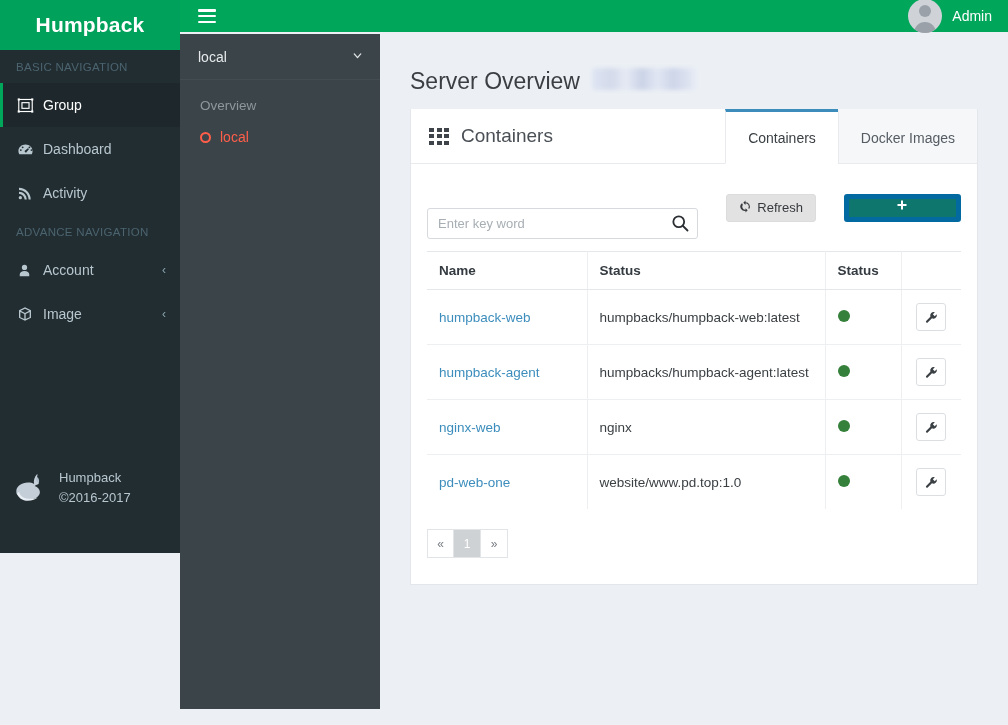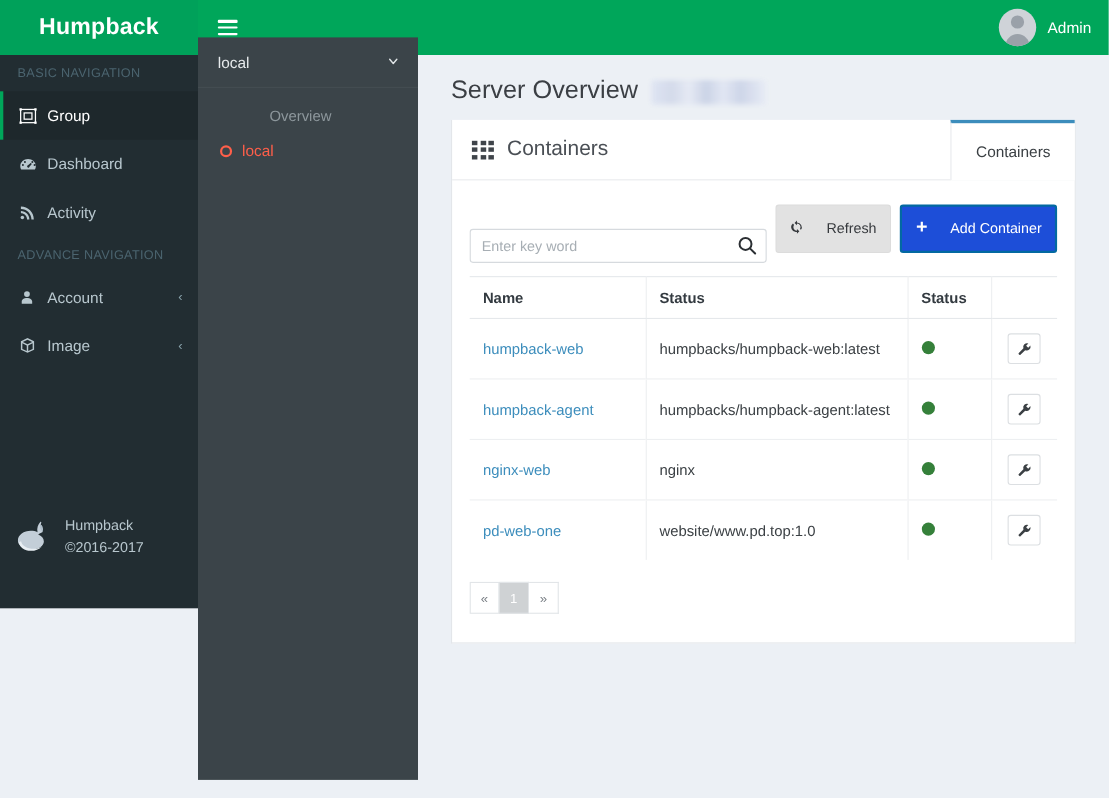--- a/index.html
+++ b/index.html
@@ -12,21 +12,21 @@
   .app { position: relative; width: 1008px; height: 725px; }
 
   
   .topbar { position: absolute; top: 0; left: 0; width: 1008px; height: 50px; display: flex; }
   .brand {
     width: 180px; height: 50px; background: #00a15a;
     display: flex; align-items: center; justify-content: center;
   }
   .brand-text { color: #fff; font-size: 21px; font-weight: bold; letter-spacing: .2px; }
   .topbar-rest {
-    flex: 1; height: 50px; background: #00a65a;
+    flex: 1; height: 32px; background: #00a65a;
     display: flex; align-items: center; justify-content: space-between;
     padding: 0 16px 0 18px;
   }
   .hamburger { width: 18px; height: 14px; display: flex; flex-direction: column; justify-content: space-between; cursor: pointer; }
   .hamburger i { display: block; height: 2.5px; background: #fff; border-radius: 1px; }
   .user-box { display: flex; align-items: center; gap: 10px; cursor: pointer; }
   .avatar { width: 34px; height: 34px; border-radius: 50%; background: #cfd3d8; position: relative; overflow: hidden; }
   .avatar::before { content:""; position: absolute; top: 6px; left: 50%; transform: translateX(-50%); width: 12px; height: 12px; border-radius: 50%; background: #9aa1a9; }
   .avatar::after { content:""; position: absolute; bottom: -7px; left: 50%; transform: translateX(-50%); width: 22px; height: 18px; border-radius: 11px 11px 0 0; background: #9aa1a9; }
   .user-name { color: #fff; font-size: 14px; }
@@ -61,27 +61,27 @@
     position: absolute; top: 34px; left: 180px; width: 200px; height: 675px;
     background: #3b4449;
   }
   .sub-select {
     height: 46px; display: flex; align-items: center; justify-content: space-between;
     padding: 0 16px 0 18px; color: #e6eaec; font-size: 14px; cursor: pointer;
     border-bottom: 1px solid #434c51;
   }
   .sub-select .caret { font-size: 12px; color: #dfe4e6; }
   .sub-list { padding-top: 10px; }
-  .sub-head { padding: 8px 18px 8px 20px; font-size: 13.5px; color: #8d979c; margin-left: 45px; }
+  .sub-head { padding: 8px 18px 8px 20px; font-size: 13.5px; color: #8d979c; }
   .sub-item { display: flex; align-items: center; gap: 9px; padding: 8px 18px 8px 20px; font-size: 14px; color: #ff5f4a; cursor: pointer; }
   .ring { width: 11px; height: 11px; border: 2px solid #ff5f4a; border-radius: 50%; display: inline-block; }
 
   
   .content { position: absolute; top: 50px; left: 380px; width: 628px; height: 675px; background: #ecf0f5; padding: 14px 16px; }
-  .page-title { display: flex; align-items: flex-end; gap: 12px; padding: 4px 0 14px 14px; }
+  .page-title { display: flex; align-items: flex-start; gap: 12px; padding: 4px 0 14px 14px; }
   .page-title h1 { font-size: 23px; font-weight: normal; color: #3b3f44; }
   .redacted {
     width: 104px; height: 22px; border-radius: 2px;
     background: linear-gradient(90deg,#dfe5f3,#d2d9ea 18%,#e6eaf4 33%,#c9d2e6 48%,#e2e7f3 63%,#ccd4e8 78%,#e7ebf5);
     filter: blur(2.2px); opacity: .95;
   }
 
   .panel { margin: 0 14px; background: #fff; border: 1px solid #e3e6ea; border-top: 0; }
   .panel-head { display: flex; align-items: stretch; height: 55px; border-bottom: 1px solid #e8eaed; }
   .panel-title { flex: 1; display: flex; align-items: center; gap: 12px; padding-left: 18px; font-size: 19px; color: #4a4f55; }
@@ -97,23 +97,23 @@
 
   .toolbar { display: flex; align-items: center; gap: 8px; padding: 12px 16px 10px; }
   .search-wrap { position: relative; flex: 1; margin-top: 32px; }
   .search-input {
     width: 100%; height: 31px; border: 1px solid #d6dade; border-radius: 3px;
     padding: 0 34px 0 10px; font-size: 13px; color: #555; font-family: "Liberation Sans", sans-serif;
     outline: none; background: #fff;
   }
   .search-input::placeholder { color: #a7aeb4; }
   .search-btn { position: absolute; right: 8px; top: 5px; width: 20px; height: 20px; cursor: pointer; }
-  .btn { height: 44px; display: inline-flex; align-items: center; gap: 20px; padding: 0 12px; font-size: 13px; border-radius: 3px; cursor: pointer; white-space: nowrap; }
+  .btn { height: 28px; display: inline-flex; align-items: center; gap: 5px; padding: 0 12px; font-size: 13px; border-radius: 3px; cursor: pointer; white-space: nowrap; margin-left: 20px; }
   .btn-default { background: #e2e2e2; color: #36393d; border: 1px solid #dcdcdc; }
-  .btn-success { background: #1d4ed8; color: #fff; border: 2px solid #0369a1; }
+  .btn-success { background: #0f766e; color: #fff; border: 5px solid #0369a1; flex-direction: column; }
 
   table.ctable { width: calc(100% - 32px); margin: 2px 16px 0; border-collapse: collapse; }
   table.ctable th {
     text-align: left; font-size: 13.5px; color: #333a40; font-weight: bold;
     padding: 11px 12px; border: 1px solid #e5e8eb; border-left: 0; border-right: 0;
     border-top: 1px solid #e5e8eb; background: #fff;
   }
   table.ctable td {
     font-size: 13.5px; color: #3b4044; padding: 13px 12px;
     border-top: 1px solid #edeff1; vertical-align: middle; height: 47px;
@@ -265,20 +265,21 @@
               <i></i>
               <i></i>
               <i></i>
               <i></i>
               <i></i>
           </span>
           <span>Containers</span>
         </div>
         <div class="tabs">
           <div class="tab active">Containers</div>
+          <div class="tab">Docker Images</div>
         </div>
       </div>
 
       <div class="toolbar">
         <div class="search-wrap">
           <input class="search-input" type="text" placeholder="Enter key word" style="">
           <span class="search-btn">
             <svg width="20" height="20" viewBox="0 0 24 24" fill="none" stroke="#2b2f33" stroke-width="2.2" stroke-linecap="round">
                 <circle cx="10.5" cy="10.5" r="6.5"></circle>
                 <line x1="15.6" y1="15.6" x2="21" y2="21"></line>

